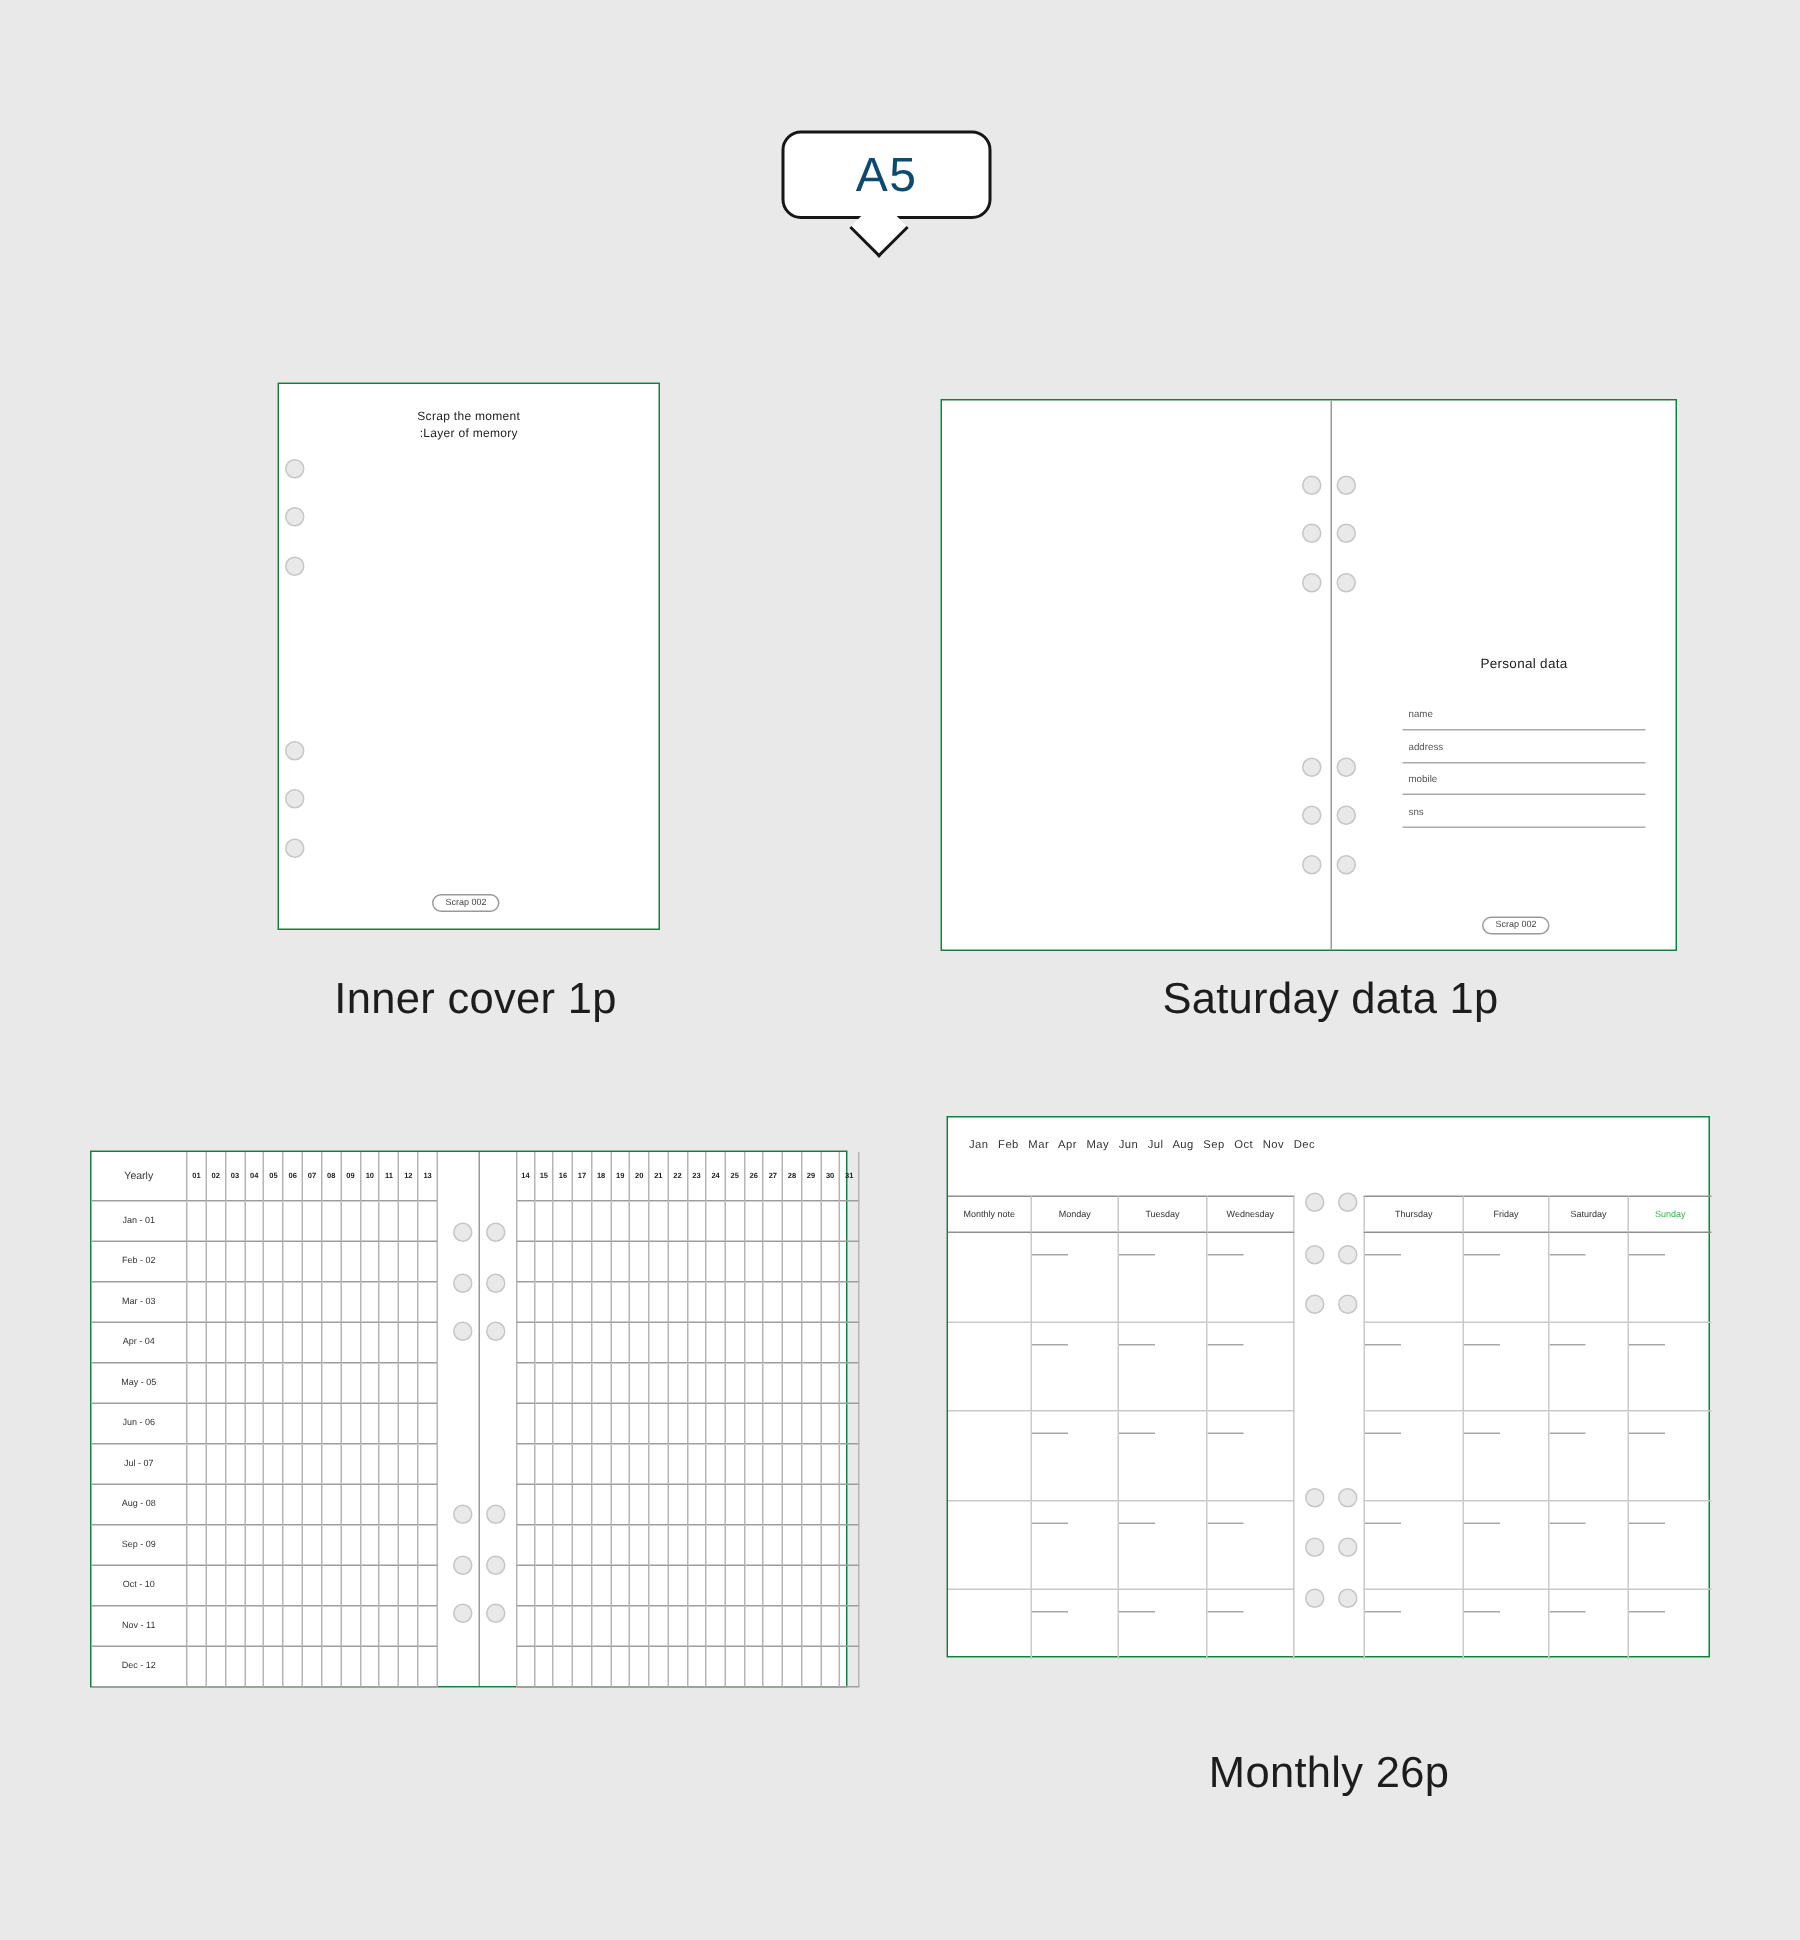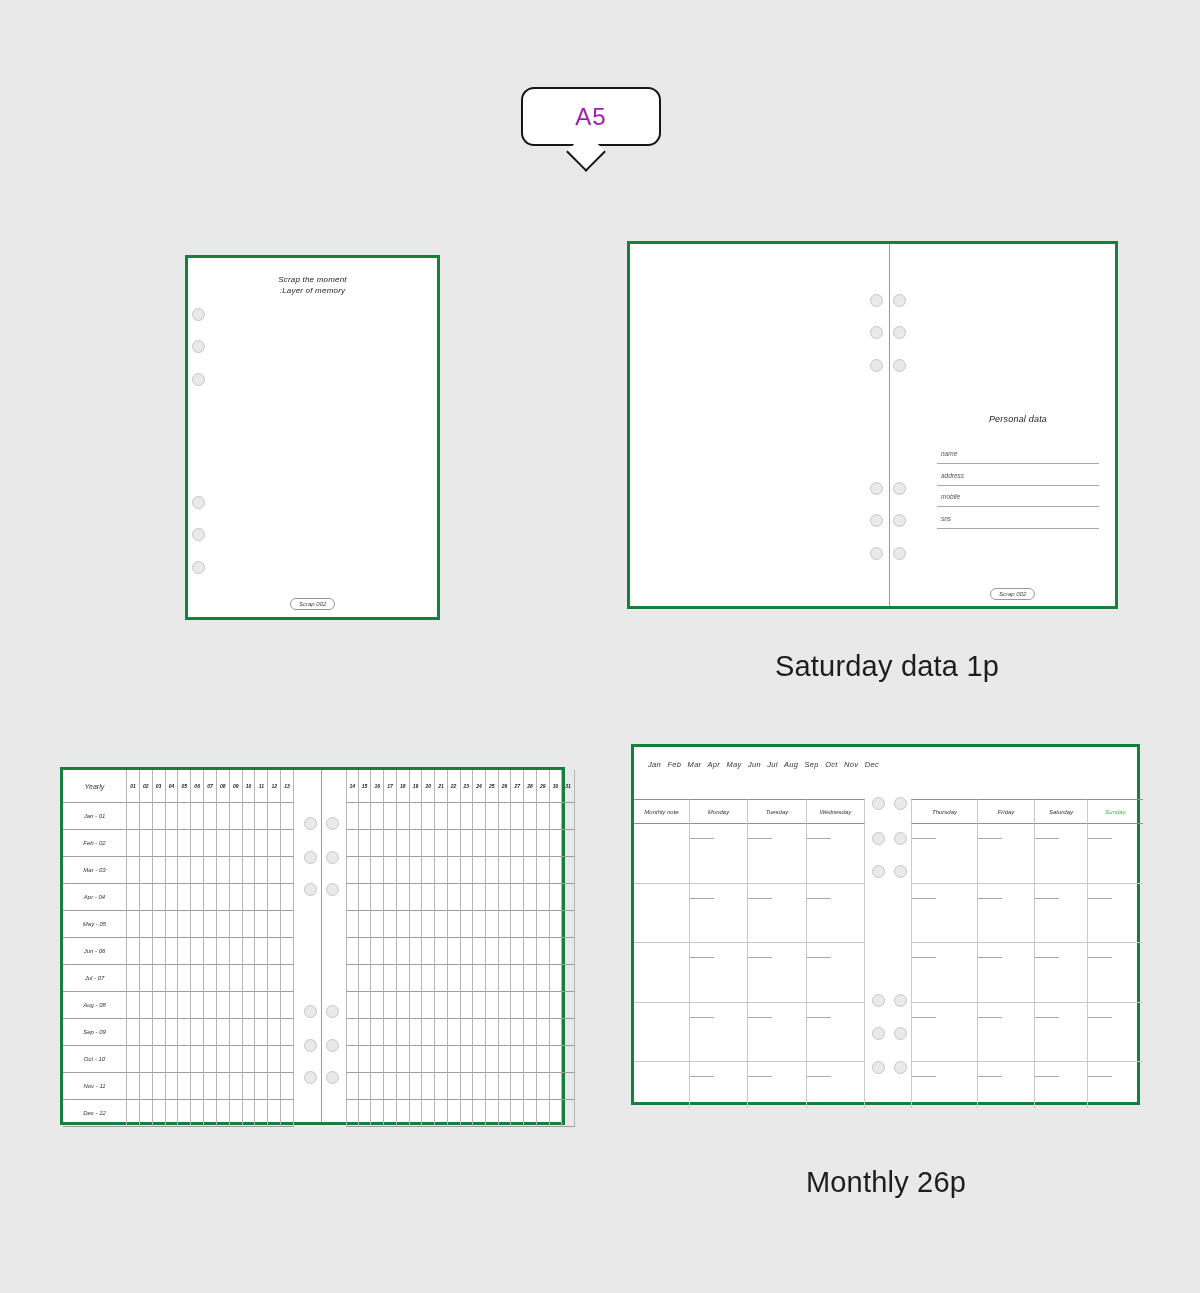--- a/index.html
+++ b/index.html
@@ -10,31 +10,31 @@
     position:relative;overflow:hidden;
   }
   .stage{position:absolute;inset:0;}
 
   
   .bubble{
     position:absolute;left:521px;top:87px;width:136px;height:55px;
     background:#fff;border:2.5px solid #161616;border-radius:13px;
     display:flex;align-items:center;justify-content:center;z-index:1;
   }
-  .bubble span{font-size:24px;color:#a21caf;letter-spacing:1px;}
+  .bubble span{font-size:32px;color:#0c4a6e;letter-spacing:1px;}
   .bubble-tail{
     position:absolute;left:572px;top:138px;width:26px;height:26px;
     background:#fff;border-right:2.5px solid #161616;border-bottom:2.5px solid #161616;
     transform:rotate(45deg);z-index:2;
   }
 
   
-  .sheet{position:absolute;background:#fff;border:3px solid #15803d;box-sizing:border-box;font-style:italic;}
+  .sheet{position:absolute;background:#fff;border:1px solid #15803d;box-sizing:border-box;}
   #inner-cover{left:185px;top:255px;width:255px;height:365px;}
-  #personal{left:627px;top:241px;width:491px;height:368px;}
+  #personal{left:627px;top:266px;width:491px;height:368px;}
   #yearly{left:60px;top:767px;width:505px;height:358px;}
   #monthly{left:631px;top:744px;width:509px;height:361px;}
 
   .vdivider{position:absolute;top:0;bottom:0;width:1px;background:#9a9a9a;}
 
   .hole{
     position:absolute;width:13px;height:13px;border-radius:50%;
     background:#e9e9e9;border:1px solid #c6c6c6;box-sizing:border-box;
   }
 
@@ -112,20 +112,21 @@
     <div class="pill ic-pill">
       <span>Scrap 002</span>
     </div>
   <div class="hole" style="left: 4px; top: 50px;"></div>
       <div class="hole" style="left: 4px; top: 82px;"></div>
       <div class="hole" style="left: 4px; top: 115px;"></div>
       <div class="hole" style="left: 4px; top: 238px;"></div>
       <div class="hole" style="left: 4px; top: 270px;"></div>
       <div class="hole" style="left: 4px; top: 303px;"></div>
     </div>
+  <div class="caption" style="left:167px;top:650px">Inner cover 1p</div>
 
   <div class="sheet" id="personal">
     <div class="vdivider" style="left:259px"></div>
     <div class="pd-title">Personal data</div>
     <div class="pd-fields">
         <div class="pd-row" style="top: 206px;">
           <div class="pd-label">name</div>
           <div class="pd-line"></div>
         </div>
         <div class="pd-row" style="top: 227.5px;">

